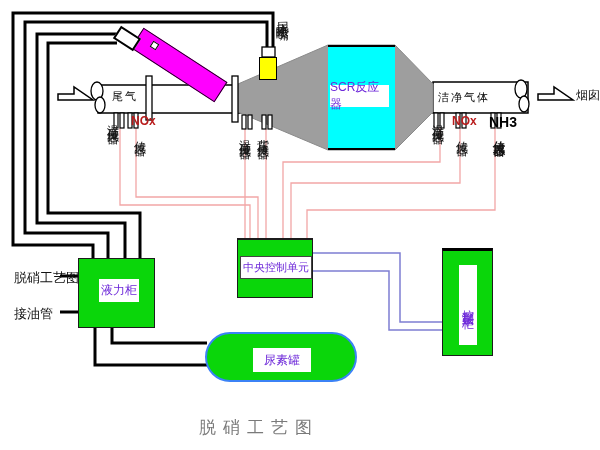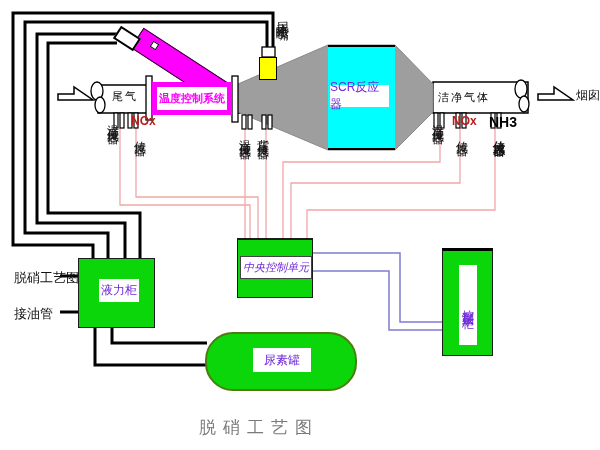--- a/index.html
+++ b/index.html
@@ -93,23 +93,20 @@
       <rect x="497" y="113" width="4" height="15"></rect>
     </g>
 
     <rect x="262" y="47" width="13" height="10" fill="#fff" stroke="#000" stroke-width="1.3"></rect>
   </svg>
 
   <div class="abs duct" style="left:129px;top:53px;width:100px;height:24px;transform:rotate(33deg);"></div>
   <div class="abs duct-nozzle" style="left:151px;top:42px;width:7px;height:7px;transform:rotate(33deg);border-width:1.5px;"></div>
   <div class="abs duct-nozzle" style="left:115px;top:31px;width:24px;height:15px;transform:rotate(33deg);"></div>
 
-  <div class="abs magenta-box" style="left:152px;top:82px;width:80px;height:33px;">
-    <div class="white-tag" style="position:absolute;left:5px;top:5px;right:5px;bottom:5px;font-size:11px;color:#ff00ff;font-weight:bold;">温度控制系统</div>
-  </div>
 
   <div class="abs yellow-box" style="left:259px;top:57px;width:18px;height:23px;"></div>
   <div class="abs vtext" style="left:276px;top:11px;font-size:13px;height:78px;">尿素喷嘴</div>
 
   <div class="abs cyan-box" style="left:328px;top:45px;width:67px;height:105px;">
     <div class="white-tag" style="position:absolute;left:2px;top:38px;width:59px;height:22px;font-size:12px;">SCR反应器</div>
   </div>
 
   <div class="abs gas-label" style="left:112px;top:89px;">尾气</div>
   <div class="abs gas-label" style="left:438px;top:90px;text-align:center;">洁净气体</div>
@@ -121,31 +118,31 @@
 
   <div class="abs vtext sensor-label" style="left:239px;top:130px;height:80px;">温度传感器</div>
   <div class="abs vtext sensor-label" style="left:257px;top:130px;height:80px;">背压传感器</div>
 
   <div class="abs vtext sensor-label" style="left:432px;top:115px;height:80px;">温度传感器</div>
   <div class="abs nox" style="left:452px;top:114px;">NOx</div>
   <div class="abs vtext sensor-label" style="left:456px;top:131px;height:50px;">传感器</div>
   <div class="abs nh3" style="left:489px;top:114px;">NH3</div>
   <div class="abs vtext sensor-label boldv" style="left:493px;top:131px;height:50px;">传感器</div>
 
-  <div class="abs green" style="left:237px;top:238px;width:76px;height:60px;border:1px solid #1c1c1c;border-top-width:2px;font-style:italic;">
+  <div class="abs green" style="left:237px;top:238px;width:76px;height:60px;border:1px solid #1c1c1c;border-top-width:2px;">
     <div class="white-tag" style="position:absolute;left:2px;top:16px;width:70px;height:21px;font-size:11px;border:1px solid #444;">中央控制单元</div>
   </div>
 
   <div class="abs green" style="left:78px;top:258px;width:77px;height:70px;border:1px solid #1c1c1c;">
     <div class="white-tag" style="position:absolute;left:20px;top:20px;width:40px;height:23px;font-size:12px;">液力柜</div>
   </div>
   <div class="abs" style="left:14px;top:269px;font-size:13px;">脱硝工艺图</div>
   <div class="abs" style="left:14px;top:305px;font-size:13px;">接油管</div>
 
-  <div class="abs green" style="left:205px;top:332px;width:152px;height:59px;border:2px solid #4d7c0f;border-radius:28px;">
+  <div class="abs green" style="left:205px;top:332px;width:152px;height:50px;border:2px solid #3b82f6;border-radius:28px;">
     <div class="white-tag" style="position:absolute;left:46px;top:14px;width:58px;height:24px;font-size:12px;">尿素罐</div>
   </div>
 
   <div class="abs green" style="left:442px;top:248px;width:51px;height:108px;border:1px solid #1c1c1c;border-top:3px solid #000;">
     <div class="white-tag vtext" style="position:absolute;left:16px;top:14px;width:18px;height:80px;font-size:12px;">控制显示柜</div>
   </div>
 
   <div class="abs title" style="left:199px;top:416px;">脱硝工艺图</div>
 
 </div>

